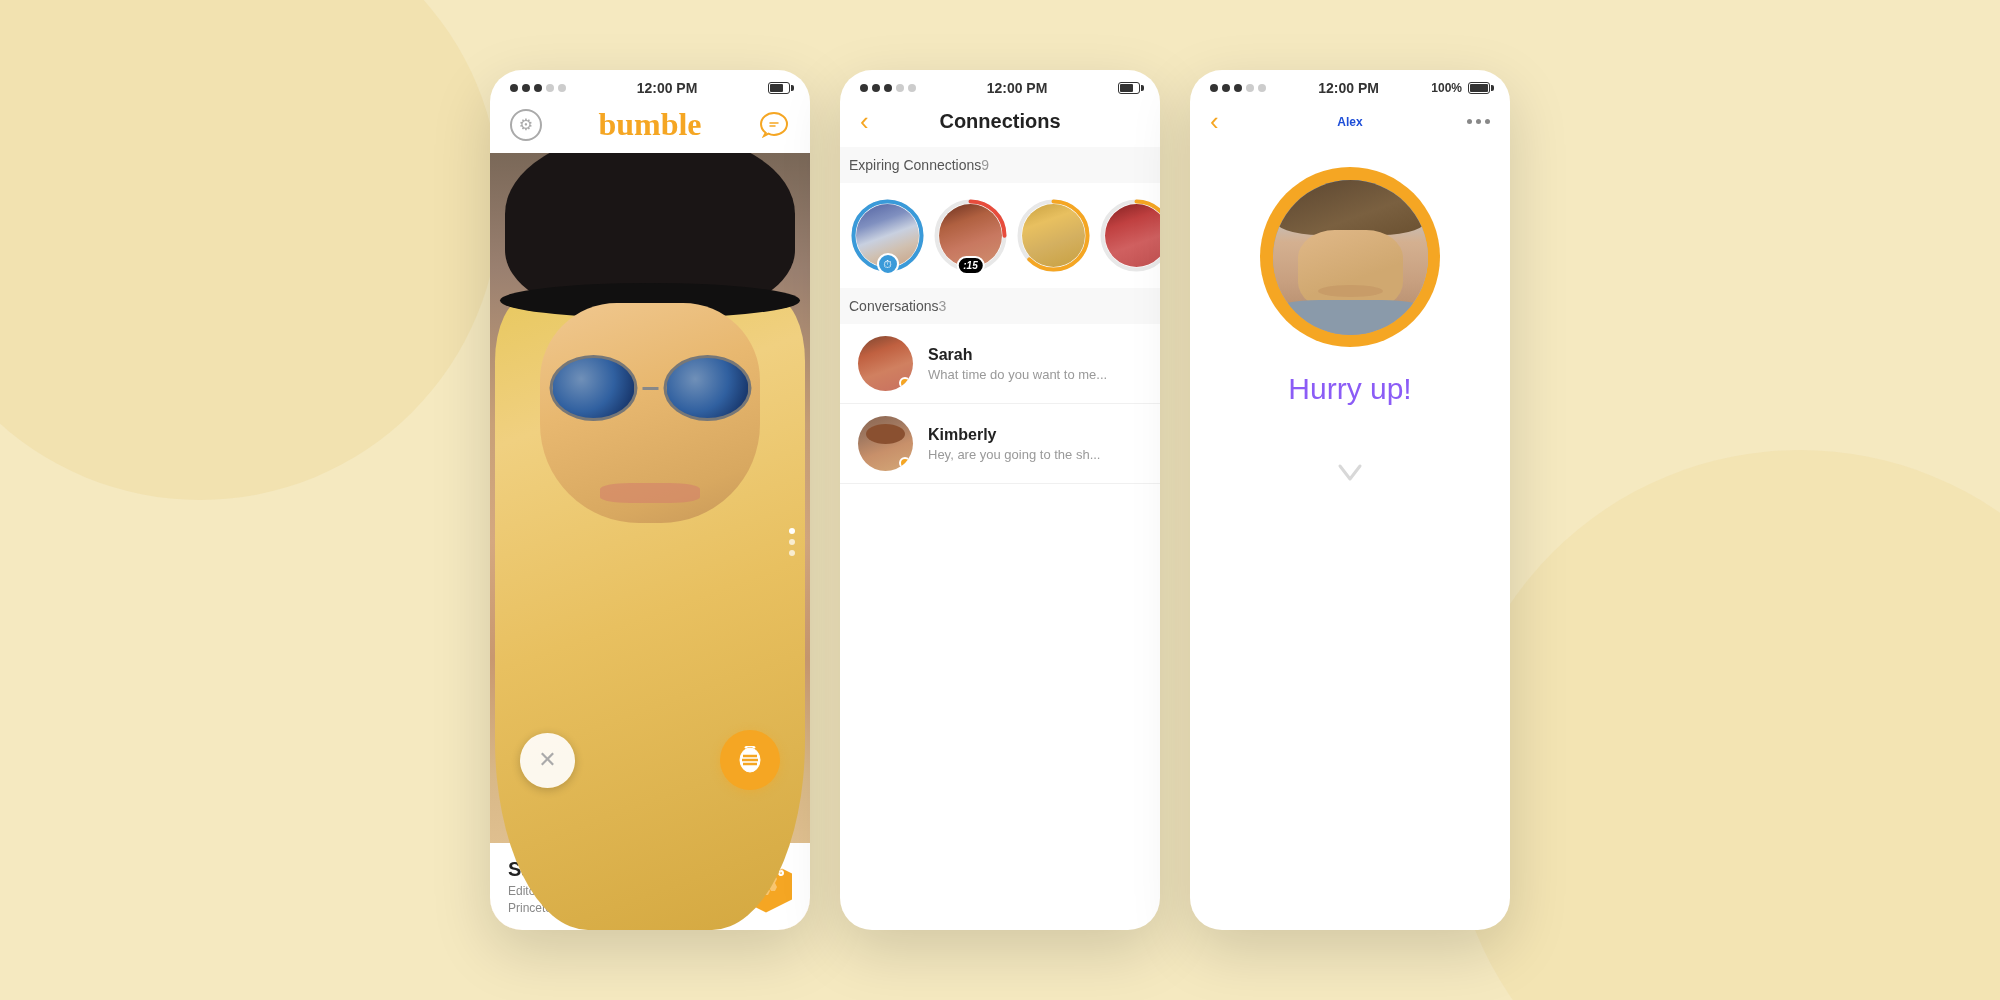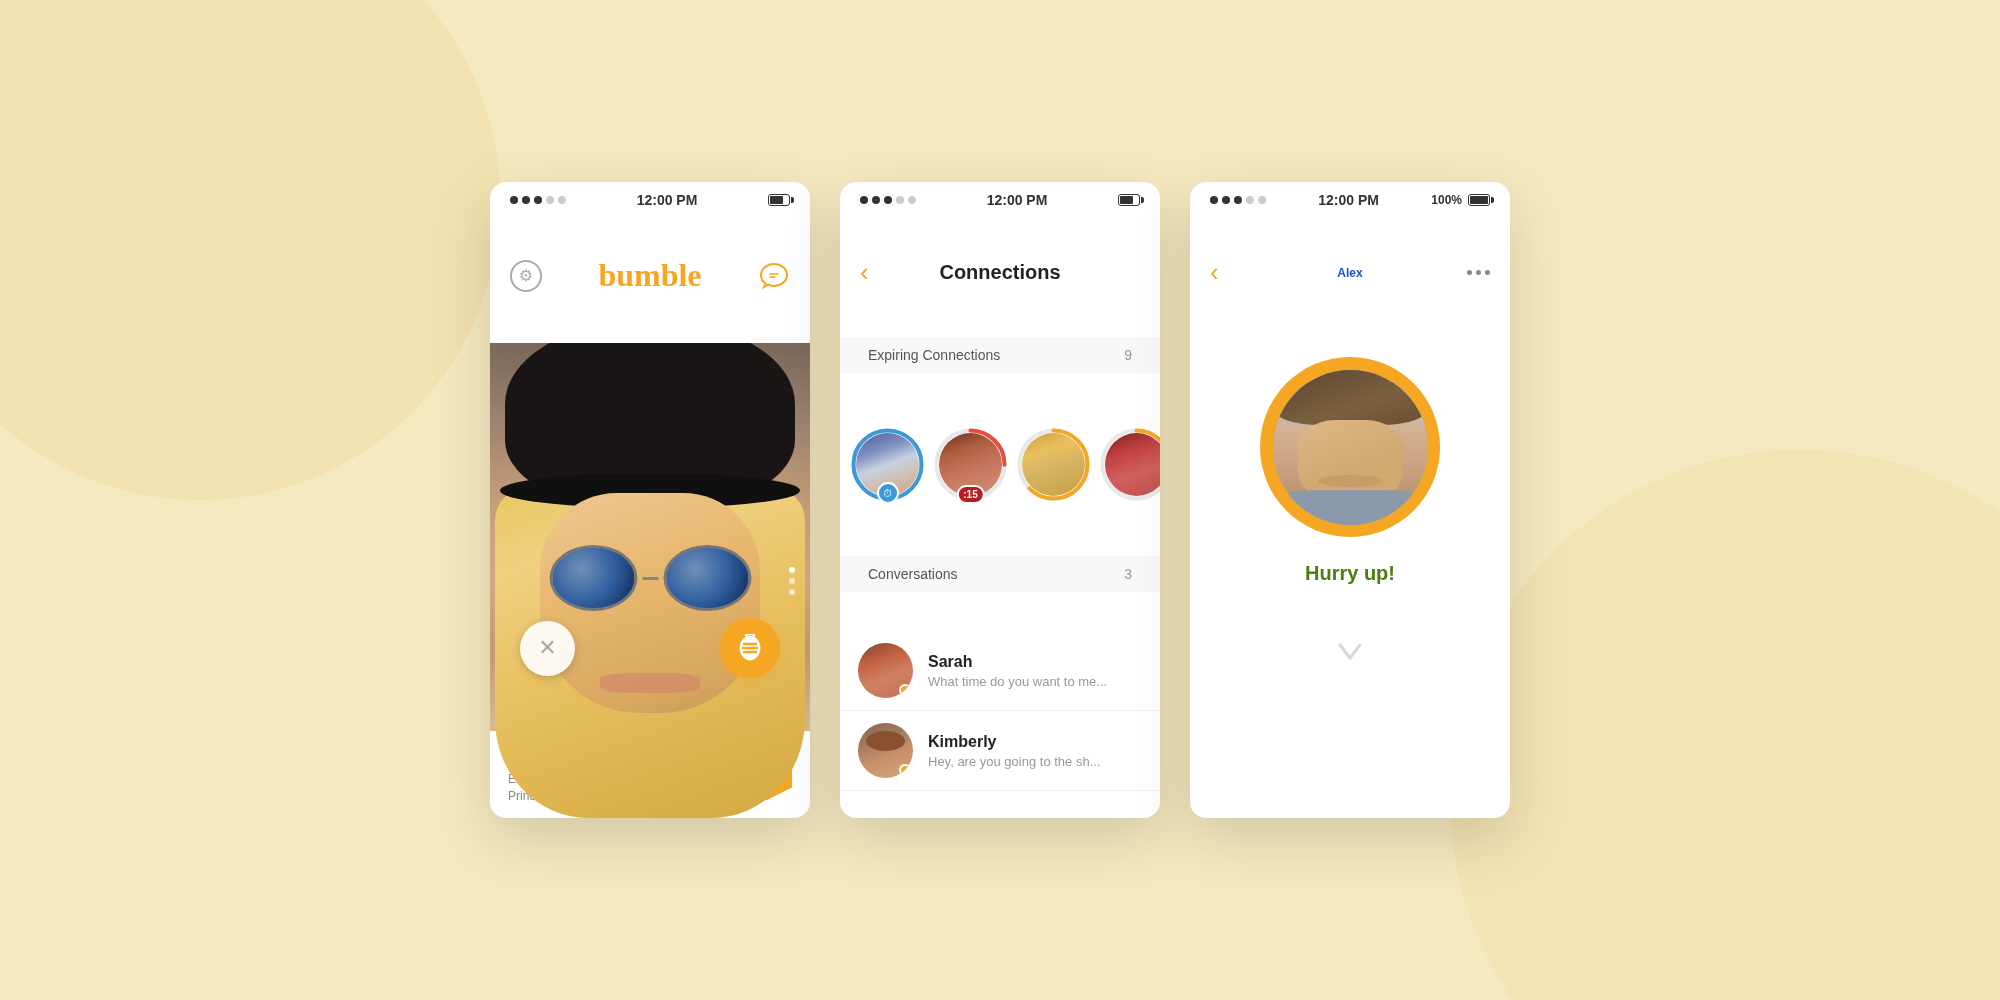--- a/index.html
+++ b/index.html
@@ -44,29 +44,28 @@
       display: flex;
       gap: 30px;
       align-items: center;
       position: relative;
       z-index: 1;
     }
 
     
     .phone {
       width: 320px;
-      height: 636px;
+      height: 860px;
       background: white;
-      border-radius: 16px;
+      border-radius: 32px;
       overflow: hidden;
       box-shadow: 0 20px 60px rgba(0,0,0,0.15);
       display: flex;
       flex-direction: column;
       position: relative;
-      gap: 39px;
     }
 
     
     .status-bar {
       display: flex;
       justify-content: space-between;
       align-items: center;
       padding: 10px 20px 5px;
       font-size: 13px;
       font-weight: 600;
@@ -293,23 +292,23 @@
       text-align: center;
       font-size: 20px;
       font-weight: 600;
       color: #222;
     }
 
     .header-spacer { width: 30px; }
 
     .section-header {
       display: flex;
-      justify-content: space-between;
-      align-items: center;
-      padding: 10px 28px;
+      justify-content: flex-start;
+      align-items: center;
+      padding: 10px 9px;
       background: #f8f8f8;
     }
 
     .section-title {
       font-size: 14px;
       color: #555;
       font-weight: 500;
     }
 
     .section-count {
@@ -358,29 +357,30 @@
       font-size: 11px;
       border: 2px solid white;
       z-index: 5;
     }
 
     .countdown-badge {
       position: absolute;
       bottom: -2px;
       left: 50%;
       transform: translateX(-50%);
-      background: #b91c1c;
+      background: #000000;
       color: white;
       border-radius: 10px;
       padding: 2px 5px;
       font-size: 10px;
       font-weight: 700;
       border: 2px solid white;
       z-index: 5;
       white-space: nowrap;
+      font-style: italic;
     }
 
     
     .conversations-list {
       flex: 1;
       overflow: hidden;
     }
 
     .conv-item {
       display: flex;
@@ -478,23 +478,23 @@
       border-radius: 50%;
       overflow: hidden;
       background: linear-gradient(160deg, #6a8090 0%, #8a9aaa 30%, #9ab0c0 60%, #b0c4d0 100%);
       display: flex;
       flex-direction: column;
       align-items: center;
       justify-content: flex-end;
     }
 
     .hurry-up {
-      font-size: 20px;
-      font-weight: 700;
-      color: #4d7c0f;
+      font-size: 30px;
+      font-weight: 400;
+      color: #8b5cf6;
       text-align: center;
       margin-bottom: 15px;
     }
 
     .hurry-description {
       font-size: 16px;
       color: #888;
       text-align: center;
       line-height: 1.5;
     }

